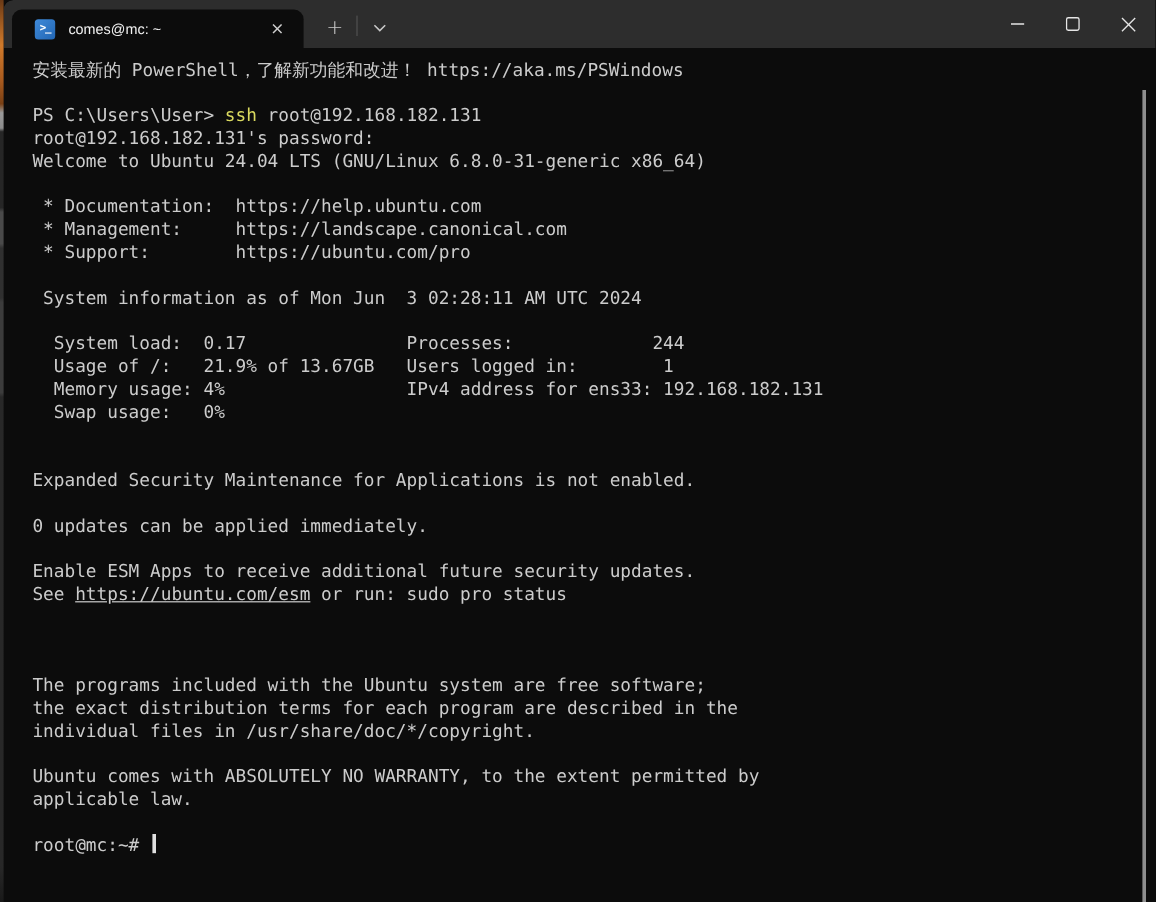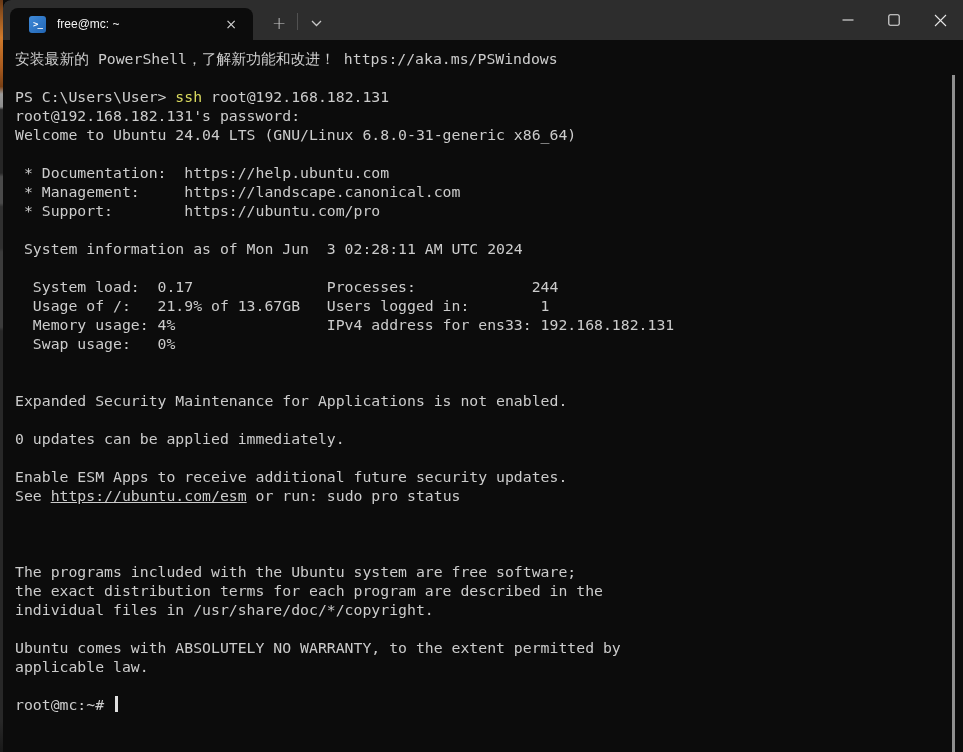--- a/index.html
+++ b/index.html
@@ -80,21 +80,21 @@
   }
   .win-btn {
     width: 46px; height: 40px; background: none; border: none;
     display: flex; align-items: center; justify-content: center;
     cursor: pointer;
   }
   .win-btn svg, .dropdown-btn svg { display: block; }
   
   .screen {
     position: absolute; left: 0; top: 40px; width: 945px; height: 712px;
-    padding: 9px 0 0 12px;
+    padding: 9px 0 0 24px;
     font-family: "DejaVu Sans Mono", monospace;
     font-size: 14.8px; line-height: 19px;
     color: #cccccc;
     white-space: pre;
     cursor: text;
   }
   .t-line { min-height: 19px; }
   .t-cursor {
     display: inline-block; width: 2.5px; height: 16px;
     background: #e0e0e0; vertical-align: -2px; margin-left: 2px;
@@ -108,21 +108,21 @@
 <body>
 
 <div class="desktop-edge"></div>
 
 <div class="window">
 
   <div class="titlebar">
 
     <div class="tab">
       <span class="ps-icon">&gt;_</span>
-      <span class="tab-title">free@mc: ~</span>
+      <span class="tab-title">comes@mc: ~</span>
       <button class="tab-close">×</button>
     </div>
 
     <button class="new-tab">+</button>
 
     <span class="tb-divider"></span>
 
     <button class="dropdown-btn">
       <span>
         <svg width="11" height="7" viewBox="0 0 11 7">

